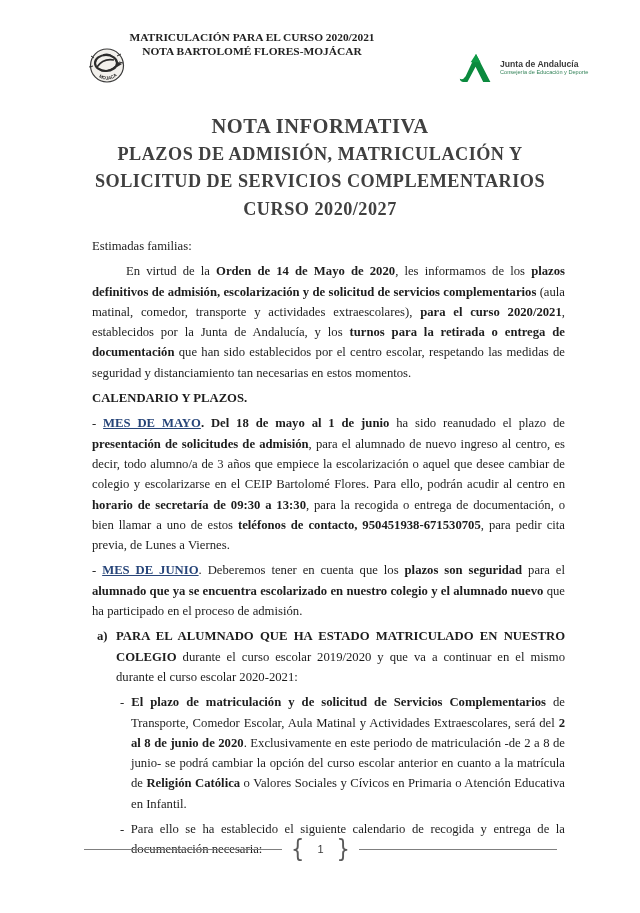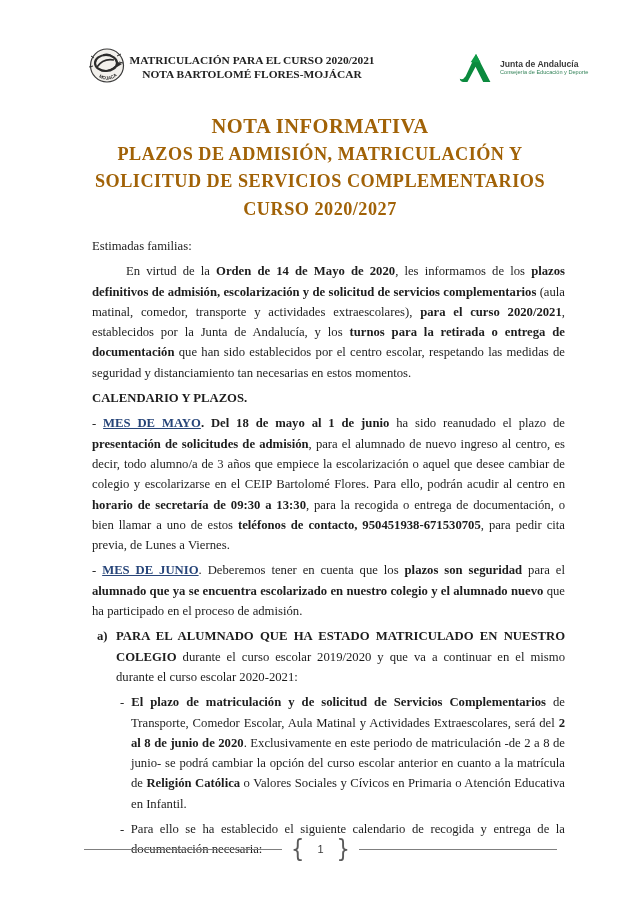--- a/index.html
+++ b/index.html
@@ -3,31 +3,31 @@
 <meta charset="utf-8">
 <style>
   html,body{margin:0;padding:0;}
   body{width:640px;height:913px;background:#ffffff;overflow:hidden;
        font-family:"Liberation Serif", serif;color:#1d1d1d;}
   .sheet{position:relative;width:640px;height:913px;background:#fff;}
 
   
   .header{position:absolute;top:0;left:0;right:0;height:100px;}
   .stamp{position:absolute;left:87px;top:46px;width:40px;height:43px;}
-  .header-text{position:absolute;left:107px;top:54px;width:290px;text-align:center;
+  .header-text{position:absolute;left:107px;top:31px;width:290px;text-align:center;
                font-weight:bold;font-size:11.4px;line-height:13.6px;color:#222;}
   .junta{position:absolute;left:458px;top:52px;display:flex;align-items:flex-start;gap:6px;
          font-family:"Liberation Sans", sans-serif;}
   .junta svg{width:36px;height:33px;flex:0 0 auto;}
   .junta-title{font-weight:bold;font-size:8.6px;color:#3a3a3a;line-height:10px;margin-top:7px;}
   .junta-sub{font-size:5.6px;color:#35845a;line-height:7px;}
 
   
   .title-block{position:absolute;left:40px;width:560px;top:113px;text-align:center;
-               font-weight:bold;color:#a16207;}
+               font-weight:bold;color:#404040;}
   .t1{font-size:20.5px;line-height:27.5px;letter-spacing:.5px;}
   .t2{font-size:18.2px;line-height:27.5px;letter-spacing:.5px;}
 
   
   .body-text{position:absolute;left:92px;top:236px;width:473px;
              font-size:12.7px;line-height:20.3px;text-align:justify;}
   .para{margin:0 0 5px 0;}
   .indent{text-indent:34px;}
   .bold-head{font-weight:bold;}
   .item-a{position:relative;padding-left:24px;}

